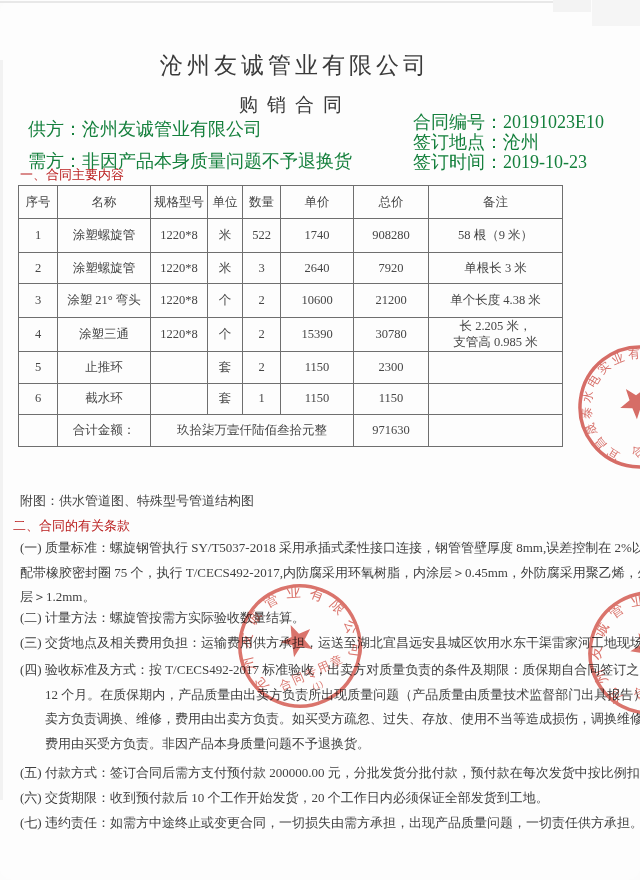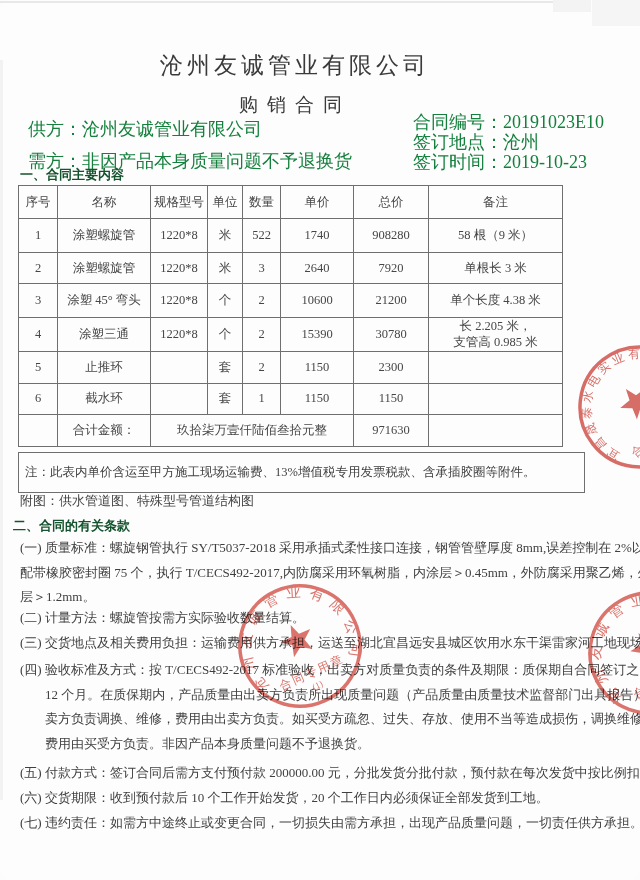--- a/index.html
+++ b/index.html
@@ -22,21 +22,21 @@
   .header { position: absolute; left: 0; top: 0; width: 590px; text-align: center; }
   .company-title { position: absolute; top: 50px; width: 100%; font-size: 23px; letter-spacing: 4px; color: #3a3a3a; }
   .doc-title { position: absolute; top: 92px; width: 100%; font-size: 19px; letter-spacing: 9px; color: #3a3a3a; }
 
   .meta { position: absolute; font-size: 18px; color: #15803d; white-space: nowrap; }
   .m-supplier { left: 28px; top: 117px; }
   .m-buyer    { left: 28px; top: 149px; }
   .m-no       { left: 413px; top: 110px; }
   .m-place    { left: 413px; top: 130px; }
   .m-date     { left: 413px; top: 150px; }
-  .sec-heading { position: absolute; font-size: 13px; font-weight: 700; color: #14532d; white-space: nowrap; }
+  .sec-heading { position: absolute; font-size: 13px; font-weight: 400; color: #b91c1c; white-space: nowrap; }
   .h1 { left: 20px; top: 166px; }
   .h2 { left: 13px; top: 517px; }
   .attachment { position: absolute; left: 20px; top: 492px; font-size: 13px; color: #424242; white-space: nowrap; }
 
   table.items { position: absolute; left: 18px; top: 185px; width: 544px; border-collapse: collapse; table-layout: fixed; }
   table.items th, table.items td {
     border: 1px solid #6f6f6f;
     font-size: 12.5px;
     font-weight: normal;
     color: #464646;
@@ -130,21 +130,21 @@
       <td>涂塑螺旋管</td>
       <td>1220*8</td>
       <td>米</td>
       <td>3</td>
       <td>2640</td>
       <td>7920</td>
       <td>单根长 3 米</td>
     </tr>
     <tr class="r2">
       <td>3</td>
-      <td>涂塑 45° 弯头</td>
+      <td>涂塑 21° 弯头</td>
       <td>1220*8</td>
       <td>个</td>
       <td>2</td>
       <td>10600</td>
       <td>21200</td>
       <td>单个长度 4.38 米</td>
     </tr>
     <tr class="r3">
       <td>4</td>
       <td>涂塑三通</td>
@@ -179,23 +179,20 @@
     <tr class="trow">
       <td></td>
       <td>合计金额：</td>
       <td colspan="4">玖拾柒万壹仟陆佰叁拾元整</td>
       <td>971630</td>
       <td></td>
     </tr>
   </tbody>
     </table>
 
-  <div class="notebox">
-    <span>注：此表内单价含运至甲方施工现场运输费、13%增值税专用发票税款、含承插胶圈等附件。</span>
-  </div>
 
   <div class="attachment">附图：供水管道图、特殊型号管道结构图</div>
   <div class="sec-heading h2">二、合同的有关条款</div>
 
   <div class="clause c1">
     <div class="clause-line">(一) 质量标准：螺旋钢管执行 SY/T5037-2018 采用承插式柔性接口连接，钢管管壁厚度 8mm,误差控制在 2%以内，</div>
     <div class="clause-line">配带橡胶密封圈 75 个，执行 T/CECS492-2017,内防腐采用环氧树脂，内涂层＞0.45mm，外防腐采用聚乙烯，外涂</div>
     <div class="clause-line">层＞1.2mm。</div>
   </div>
   <div class="clause c2">

